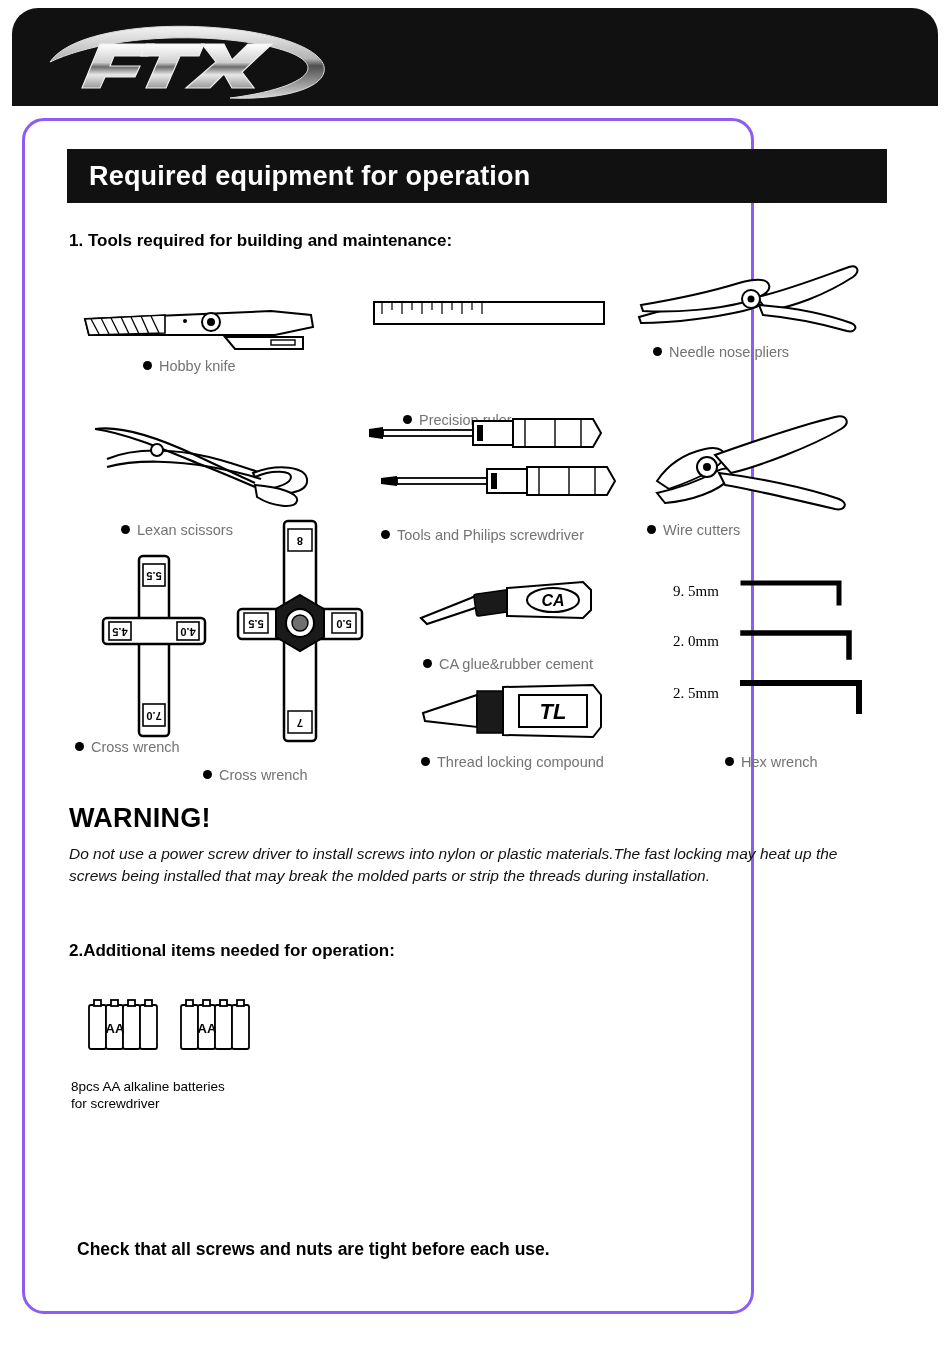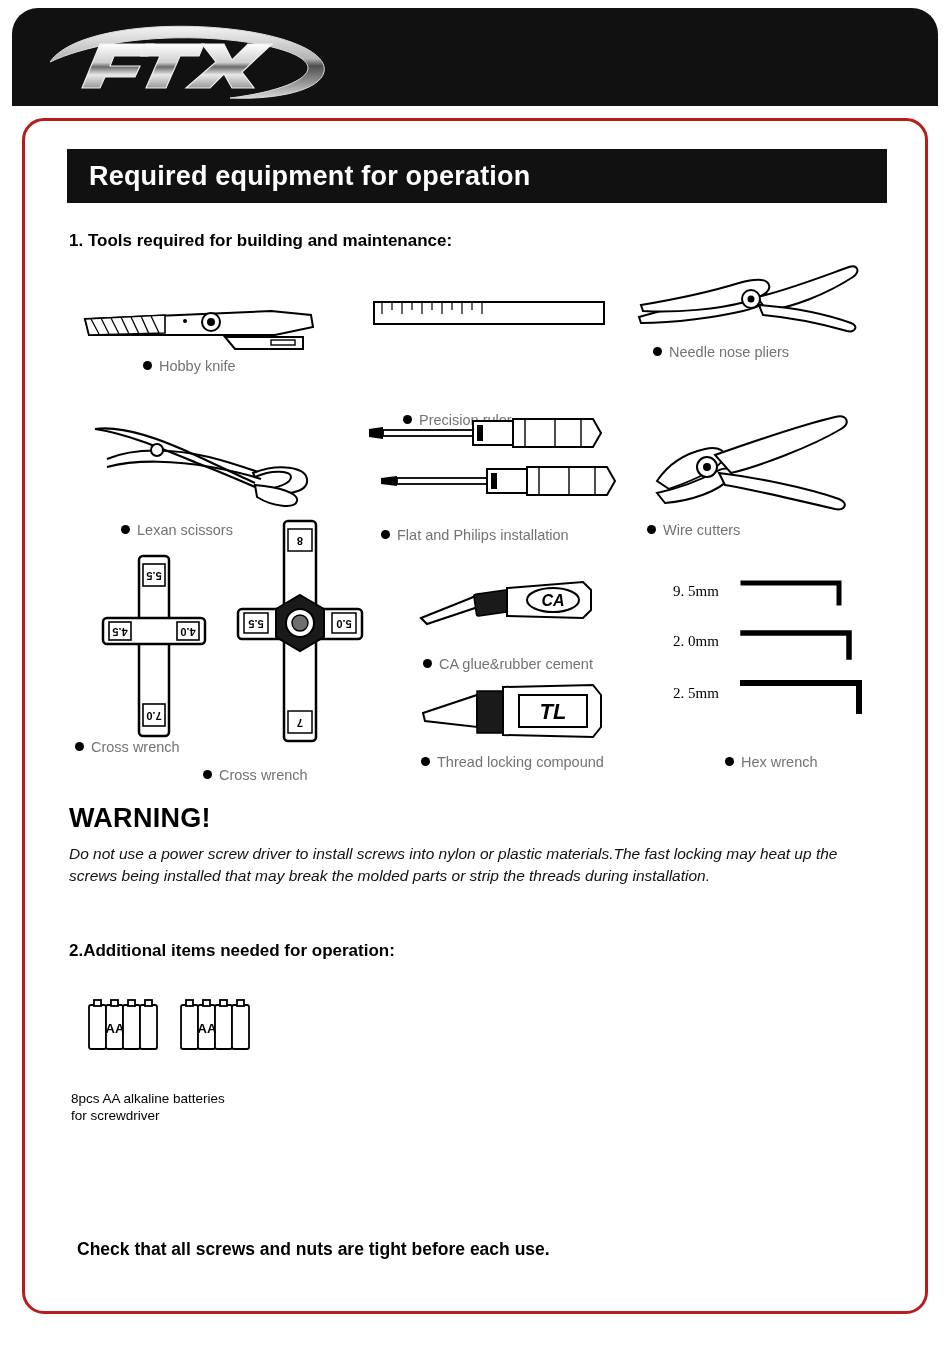--- a/index.html
+++ b/index.html
@@ -45,23 +45,23 @@
     width: 300px;
     height: 90px;
   }
   .logo-svg { display:block; }
 
   
   .frame {
     position: absolute;
     left: 22px;
     top: 118px;
-    width: 906px;
+    width: 732px;
     height: 1196px;
-    border: 3px solid #b91c1c;
+    border: 3px solid #8b5cf6;
     border-radius: 22px;
     box-sizing: border-box;
     background: #fff;
   }
 
   
   .title-bar {
     position: absolute;
     left: 42px;
     top: 28px;
@@ -146,21 +146,20 @@
   .art { position: absolute; }
 
   
   .batt-caption {
     position: absolute;
     left: 46px;
     top: 958px;
     font-size: 13.5px;
     line-height: 1.25;
     color: #000;
-    margin-top: 12px;
   }
 </style>
 </head>
 <body>
 
 <div class="page">
 
   <div class="header-band">
     <div class="logo-wrap">
       <svg class="logo-svg" width="300" height="90" viewBox="0 0 300 90">
@@ -275,21 +274,21 @@
         <rect x="18" y="21" width="90" height="6" fill="#fff" stroke="#000" stroke-width="1.8"></rect>
         <path d="M2 21 L18 19 L18 29 L2 27 Z" fill="#000"></path>
         <rect x="108" y="12" width="40" height="24" fill="#fff" stroke="#000" stroke-width="2"></rect>
         <path d="M148 10 L228 10 L236 24 L228 38 L148 38 Z" fill="#fff" stroke="#000" stroke-width="2"></path>
         <line x1="160" y1="10" x2="160" y2="38" stroke="#000" stroke-width="1.4"></line>
         <line x1="190" y1="10" x2="190" y2="38" stroke="#000" stroke-width="1.4"></line>
         <line x1="216" y1="10" x2="216" y2="38" stroke="#000" stroke-width="1.4"></line>
         <rect x="112" y="16" width="6" height="16" fill="#000"></rect>
       </g>
     </svg>
-    <div class="caption" style="left:356px; top:405px;"><span class="bullet"></span><span class="txt">Flat and Philips installation</span></div>
+    <div class="caption" style="left:356px; top:405px;"><span class="bullet"></span><span class="txt">Tools and Philips screwdriver</span></div>
 
     <svg class="art" style="left:610px; top:290px;" width="230" height="110" viewBox="0 0 230 110">
       <path d="M22 70 C 34 52, 52 42, 70 38 C 84 35, 92 40, 88 48 C 84 58, 62 68, 34 78 Z" fill="#fff" stroke="#000" stroke-width="2"></path>
       <path d="M22 82 C 40 78, 64 70, 82 60 C 94 54, 100 60, 94 68 C 84 80, 56 90, 30 92 Z" fill="#fff" stroke="#000" stroke-width="2"></path>
       <path d="M80 44 C 114 32, 166 14, 200 6 C 212 3, 216 12, 206 18 C 176 36, 122 56, 96 62 Z" fill="#fff" stroke="#000" stroke-width="2"></path>
       <path d="M84 62 C 118 66, 170 76, 204 88 C 214 92, 210 100, 200 98 C 166 90, 114 78, 90 74 Z" fill="#fff" stroke="#000" stroke-width="2"></path>
       <circle cx="72" cy="56" r="10" fill="#fff" stroke="#000" stroke-width="2"></circle>
       <circle cx="72" cy="56" r="4" fill="#000"></circle>
     </svg>
     <div class="caption" style="left:622px; top:400px;"><span class="bullet"></span><span class="txt">Wire cutters</span></div>

